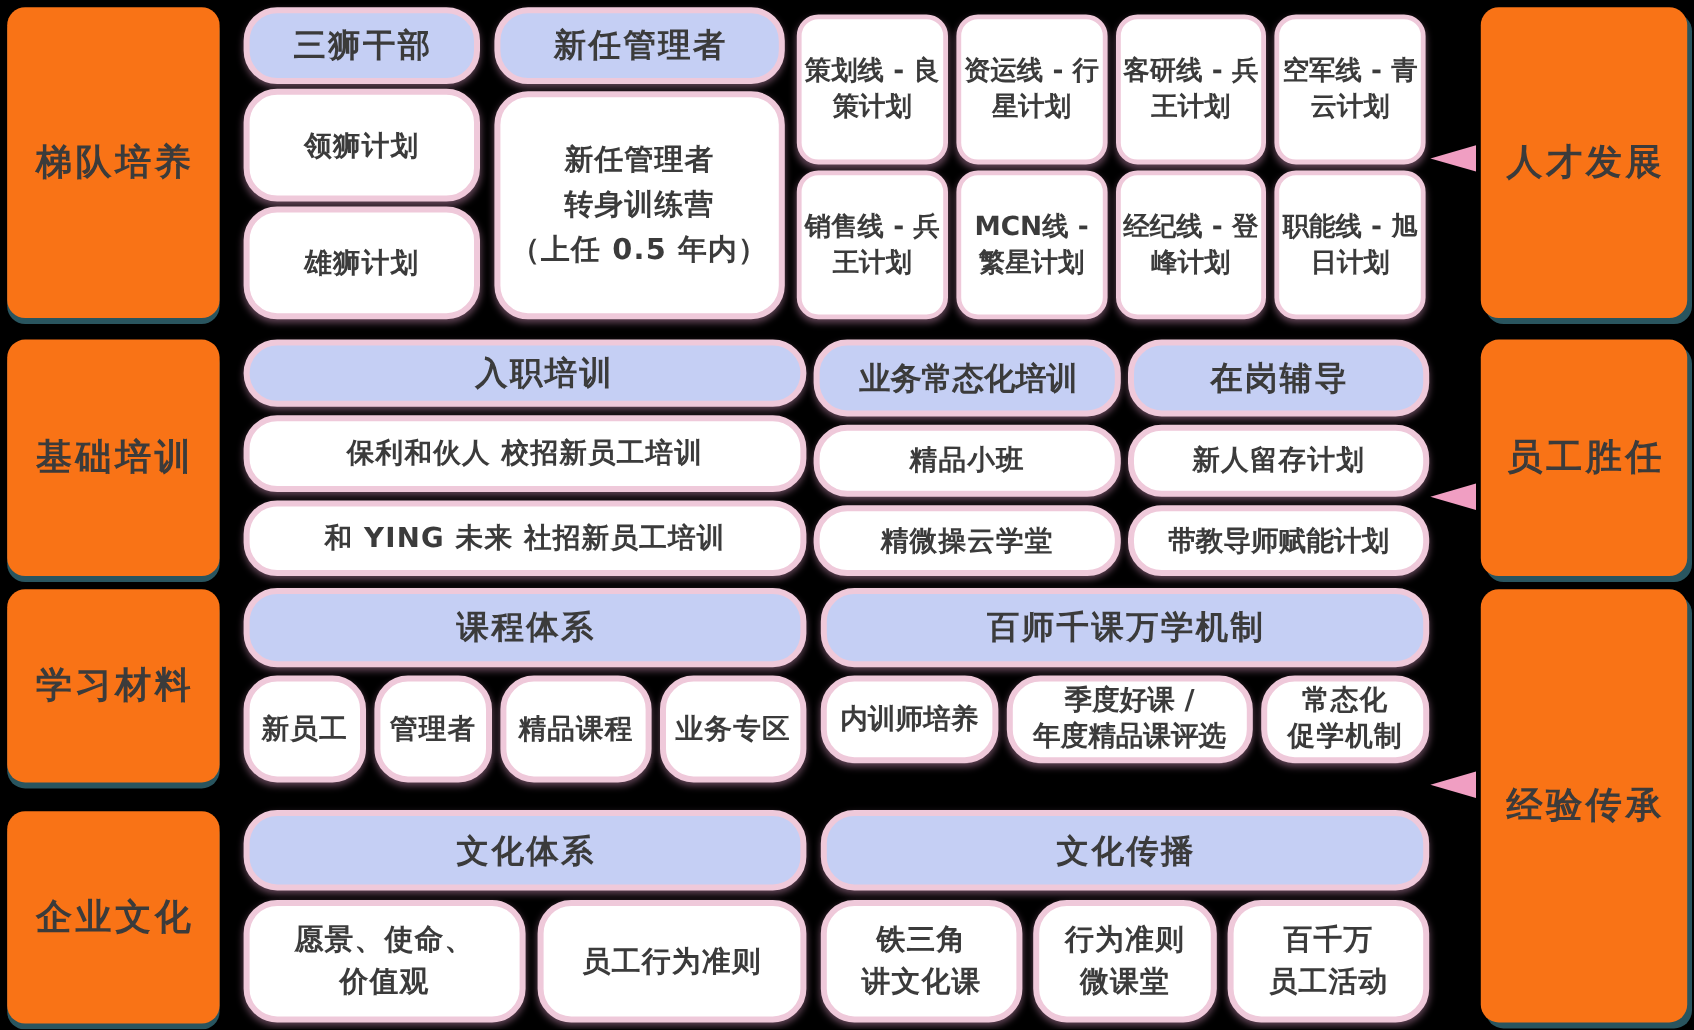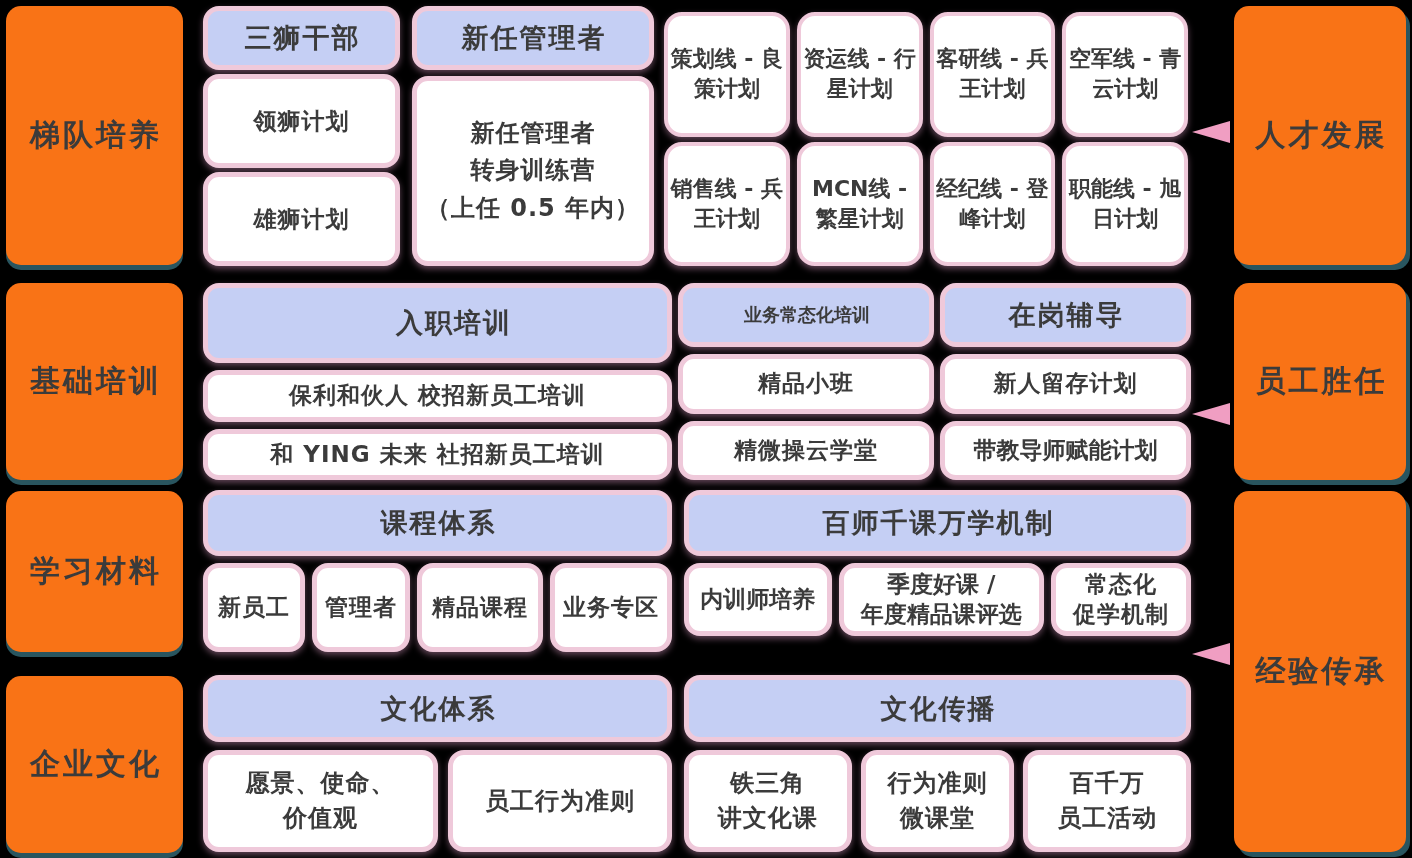--- a/index.html
+++ b/index.html
@@ -15,21 +15,21 @@
     background:#f97316; border-radius:15px;
     display:flex; align-items:center; justify-content:center;
     font-size:30px; letter-spacing:3px; text-indent:3px;
     box-shadow:0 5px 0 #29555f;
   }
   .label-box.right { box-shadow:4px 5px 0 #29555f; }
 
   
   .pinkbox {
     box-sizing:border-box;
-    border:5px solid #efc9da; border-radius:16px; background:#fff;
+    border:5px solid #efc9da; border-radius:28px; background:#fff;
     display:flex; align-items:center; justify-content:center;
     text-align:center; box-shadow:0 3px 6px rgba(214,150,190,.45);
   }
   .hdr  { background:#c5cff4; font-size:27px; letter-spacing:2px; text-indent:2px; }
   .itm  { font-size:23px; letter-spacing:1px; }
   .pre  { white-space:pre-line; }
 
   .group { display:flex; flex-direction:column; }
   .group > .hdr { flex:none; }
   .group > .fill { flex:1; }
@@ -83,27 +83,27 @@
       <div class="pinkbox itm cell">客研线 - 兵王计划</div>
       <div class="pinkbox itm cell">空军线 - 青云计划</div>
       <div class="pinkbox itm cell">销售线 - 兵王计划</div>
       <div class="pinkbox itm cell">MCN线 - 繁星计划</div>
       <div class="pinkbox itm cell">经纪线 - 登峰计划</div>
       <div class="pinkbox itm cell">职能线 - 旭日计划</div>
     </div>
   </div>
 
   <div class="abs group" style="left:203px;top:283px;width:469px;height:197px;gap:7px;">
-    <div class="pinkbox hdr" style="height:80px;padding-left:31px;">入职培训</div>
+    <div class="pinkbox hdr" style="height:56px;padding-left:31px;">入职培训</div>
     <div class="pinkbox itm fill">保利和伙人  校招新员工培训</div>
     <div class="pinkbox itm fill">和 YING 未来  社招新员工培训</div>
   </div>
 
   <div class="abs group" style="left:678px;top:283px;width:256px;height:197px;gap:7px;">
-    <div class="pinkbox hdr" style="height:64px;font-size:18px;letter-spacing:0;">业务常态化培训</div>
+    <div class="pinkbox hdr" style="height:64px;font-size:26px;letter-spacing:0;">业务常态化培训</div>
     <div class="pinkbox itm fill">精品小班</div>
     <div class="pinkbox itm fill">精微操云学堂</div>
   </div>
 
   <div class="abs group" style="left:940px;top:283px;width:251px;height:197px;gap:7px;">
     <div class="pinkbox hdr" style="height:64px;">在岗辅导</div>
     <div class="pinkbox itm fill">新人留存计划</div>
     <div class="pinkbox itm fill" style="letter-spacing:0;">带教导师赋能计划</div>
   </div>
 

